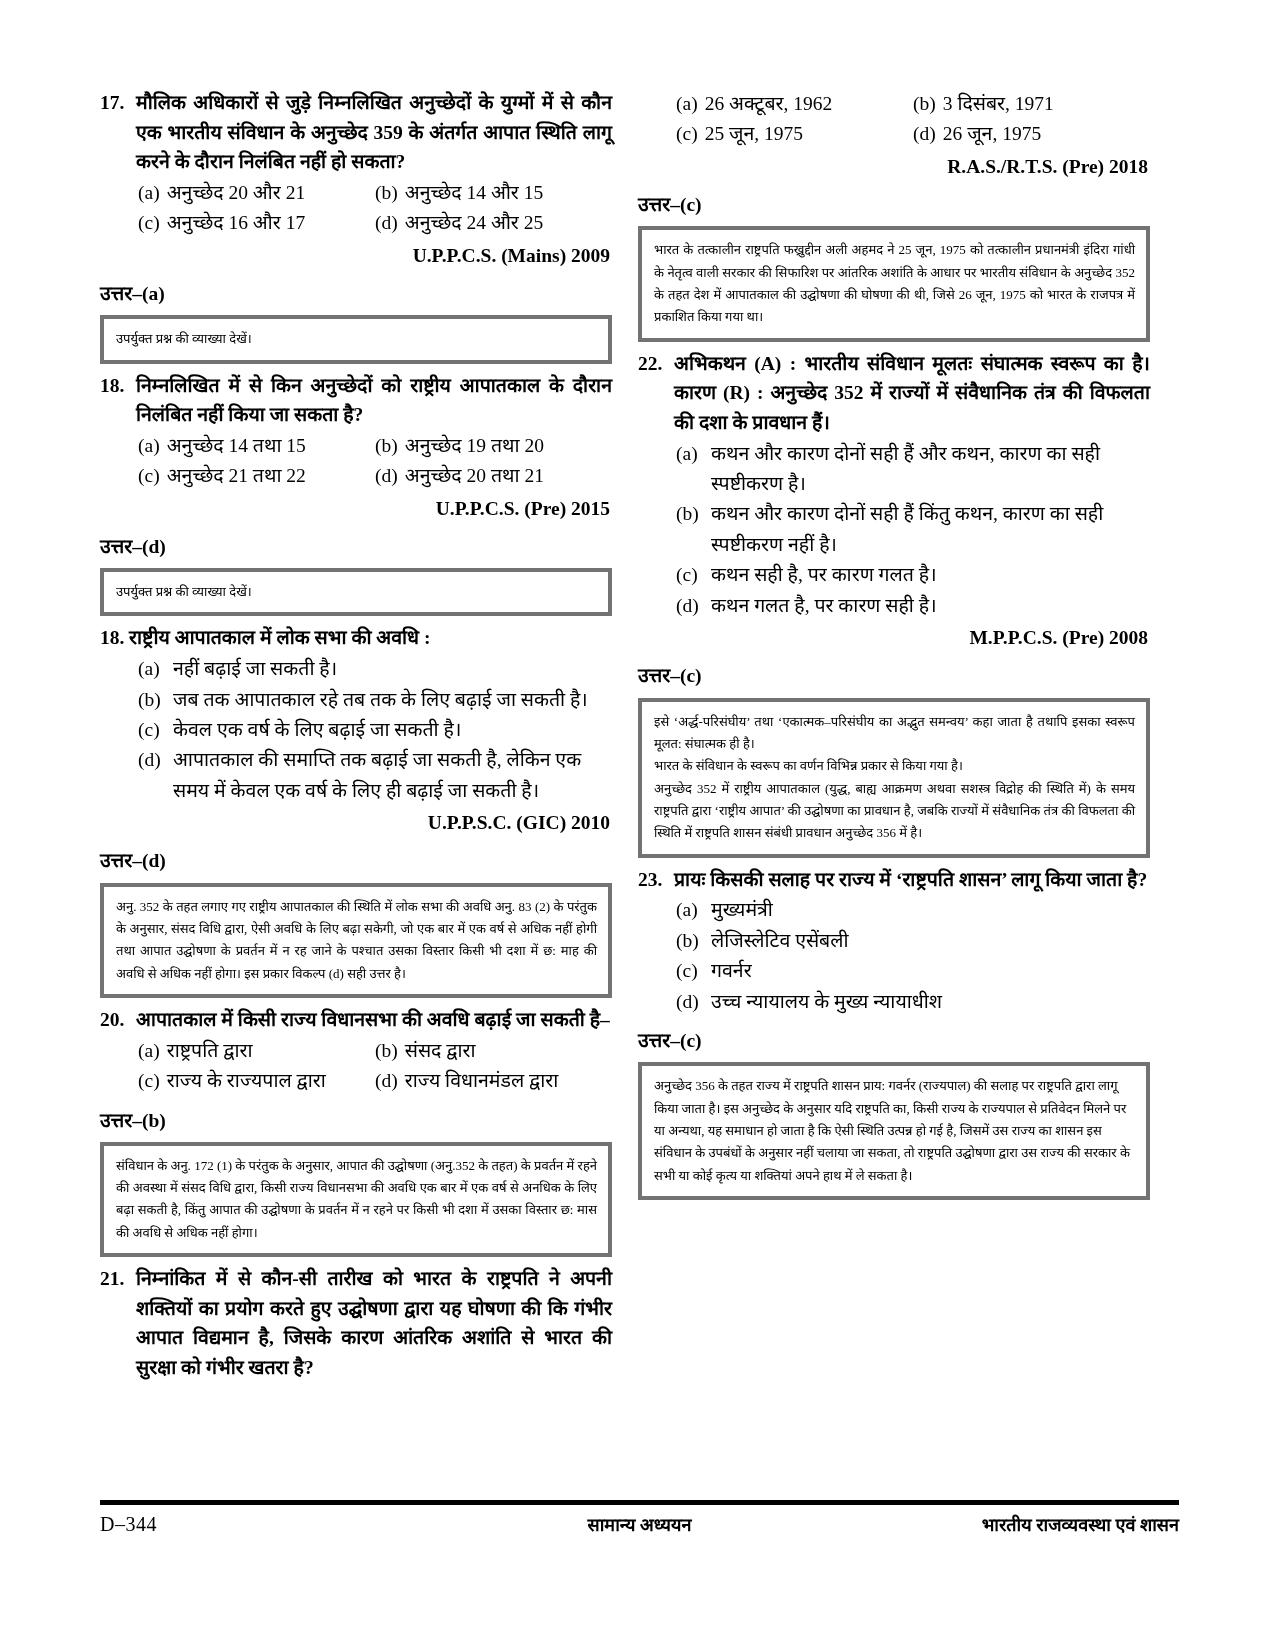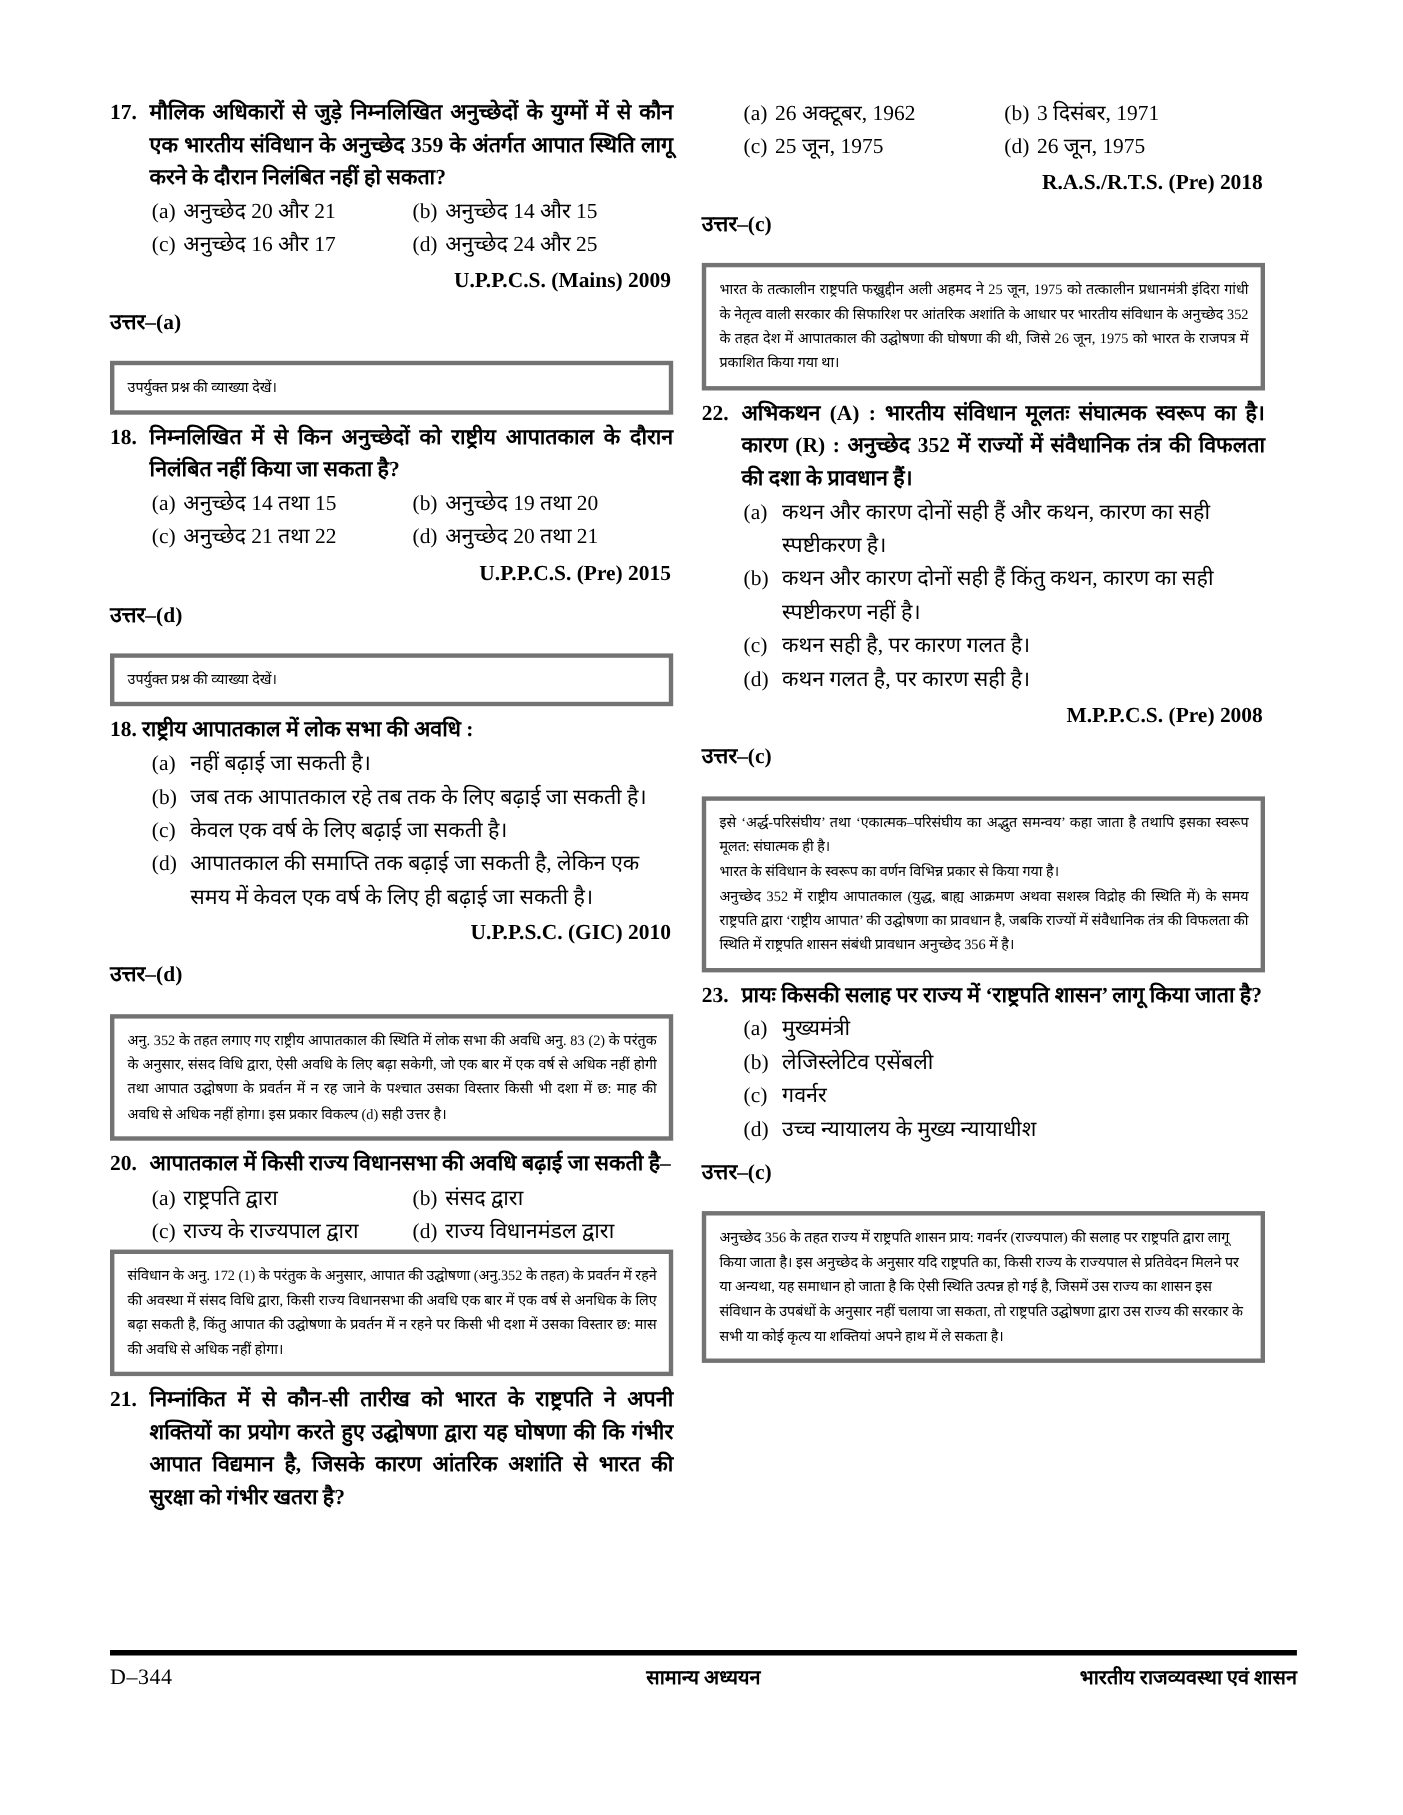--- a/index.html
+++ b/index.html
@@ -102,21 +102,21 @@
     padding-top: 2px;
     padding-right: 2px;
   }
   .source sup { font-size: 12.5px; }
 
   .ansline {
     font-weight: bold;
     font-size: 19.5px;
     line-height: 1.5;
     padding-top: 9px;
-    padding-bottom: 20px;
+    padding-bottom: 7px;
   }
 
   .expbox {
     border: 4px solid #737373;
     box-sizing: border-box;
     padding: 9px 11px 9px 12px;
     font-size: 13px;
     line-height: 1.72;
     text-align: justify;
     text-justify: inter-word;
@@ -277,20 +277,21 @@
           </div>
           <div class="opt">
             <span class="olabel">(c)</span>
             <span class="otext">राज्य के राज्यपाल द्वारा</span>
           </div>
           <div class="opt">
             <span class="olabel">(d)</span>
             <span class="otext">राज्य विधानमंडल द्वारा</span>
           </div>
         </div>
+        <div class="ansline">उत्तर–(b)</div>
         <div class="expbox">
           <p>संविधान के अनु. 172 (1) के परंतुक के अनुसार, आपात की उद्घोषणा (अनु.352 के तहत) के प्रवर्तन में रहने की अवस्था में संसद विधि द्वारा, किसी राज्य विधानसभा की अवधि एक बार में एक वर्ष से अनधिक के लिए बढ़ा सकती है, किंतु आपात की उद्घोषणा के प्रवर्तन  में न रहने पर किसी भी दशा में उसका विस्तार छ: मास की अवधि से अधिक नहीं होगा।</p>
         </div>
       </div>
 
       <div class="qblock">
         <div class="qhead">
           <span class="qnum">21.</span>
           <span class="qtext">निम्नांकित में से कौन-सी तारीख को भारत के राष्ट्रपति ने अपनी शक्तियों का प्रयोग करते हुए उद्घोषणा द्वारा यह घोषणा की कि गंभीर आपात विद्यमान है, जिसके कारण आंतरिक अशांति से भारत की सुरक्षा को गंभीर खतरा है?</span>
         </div>

